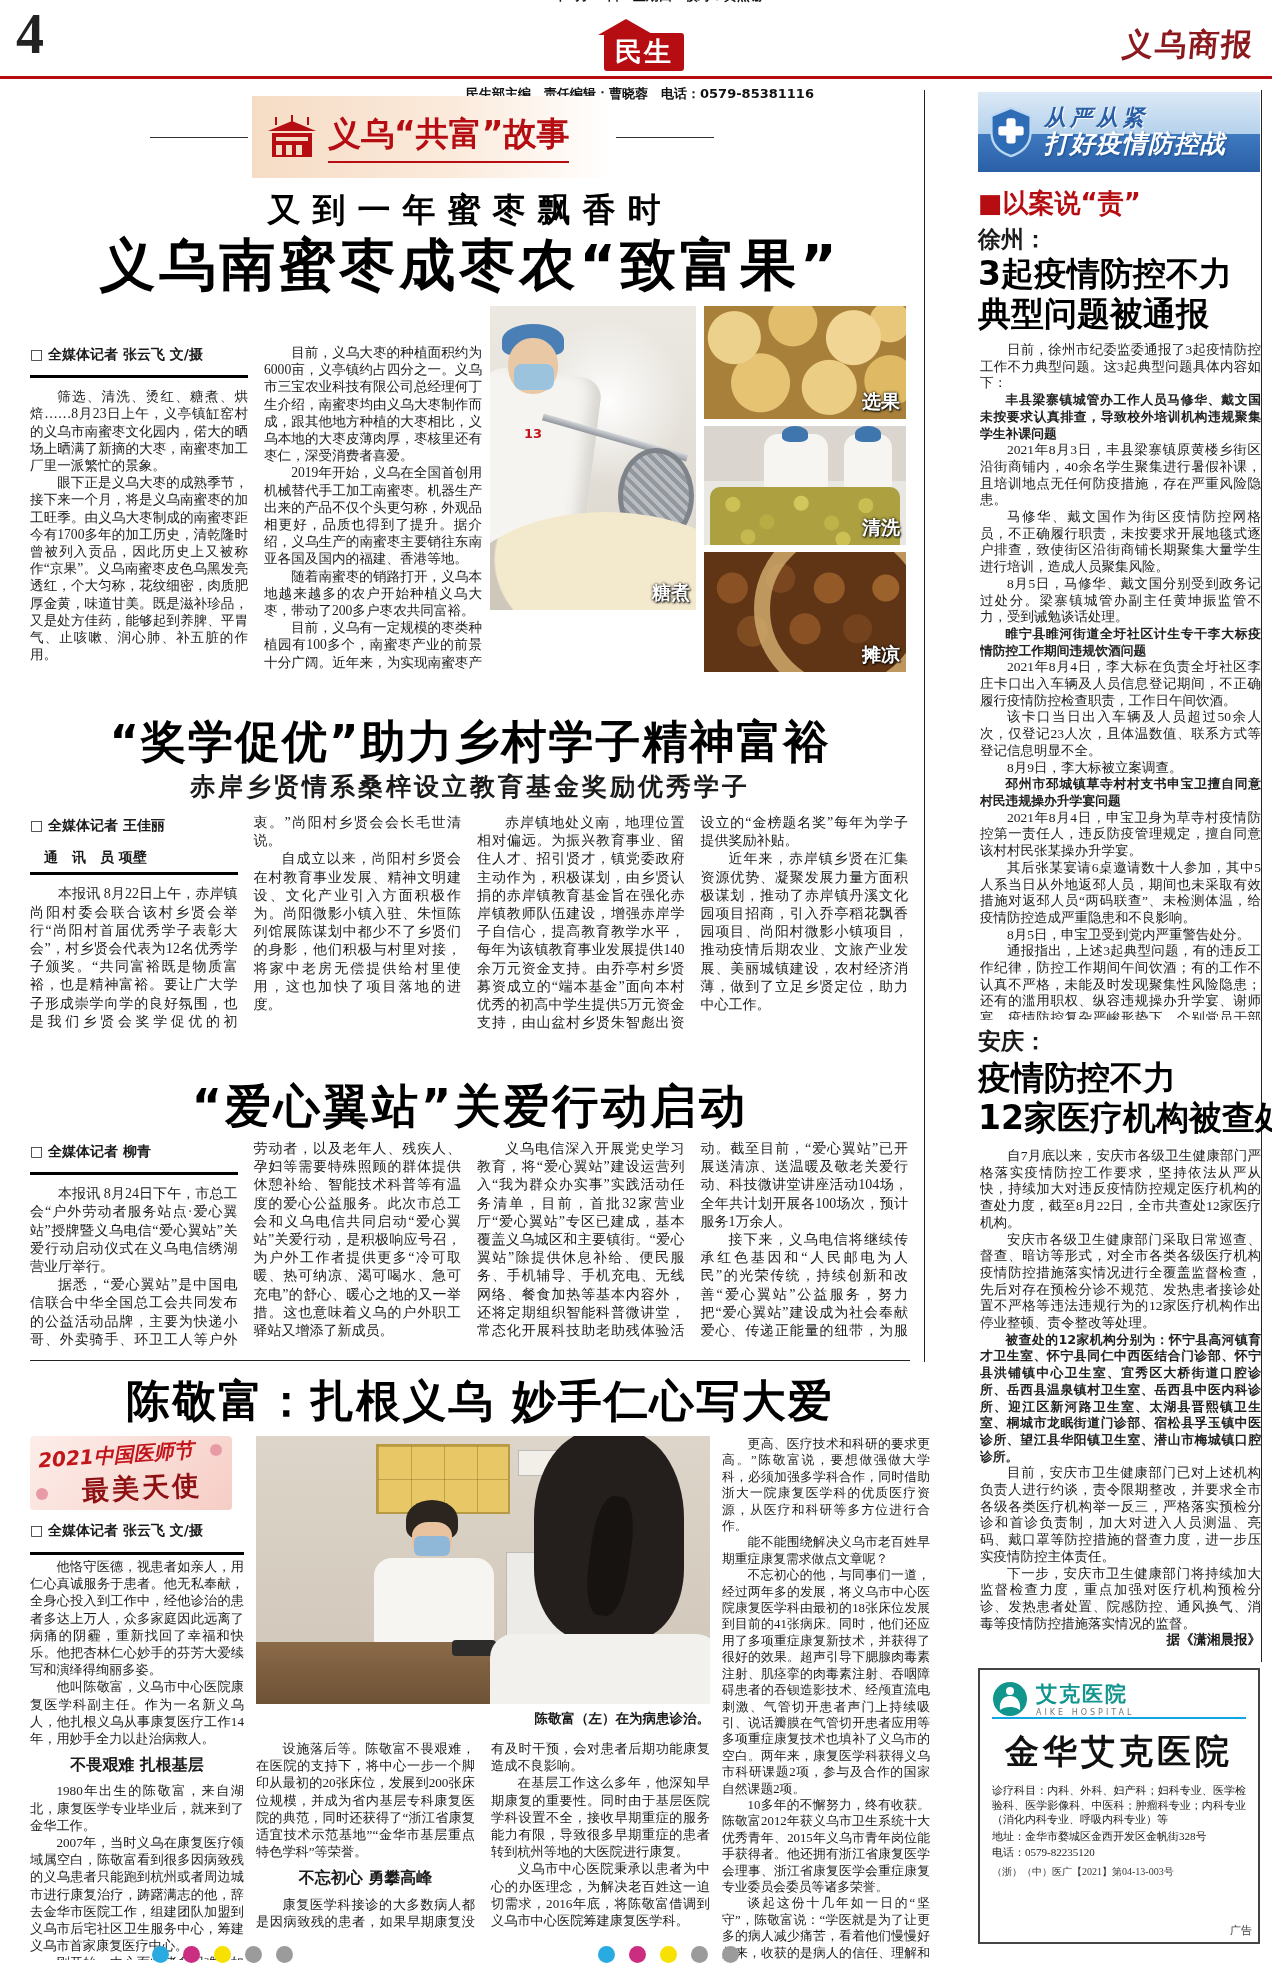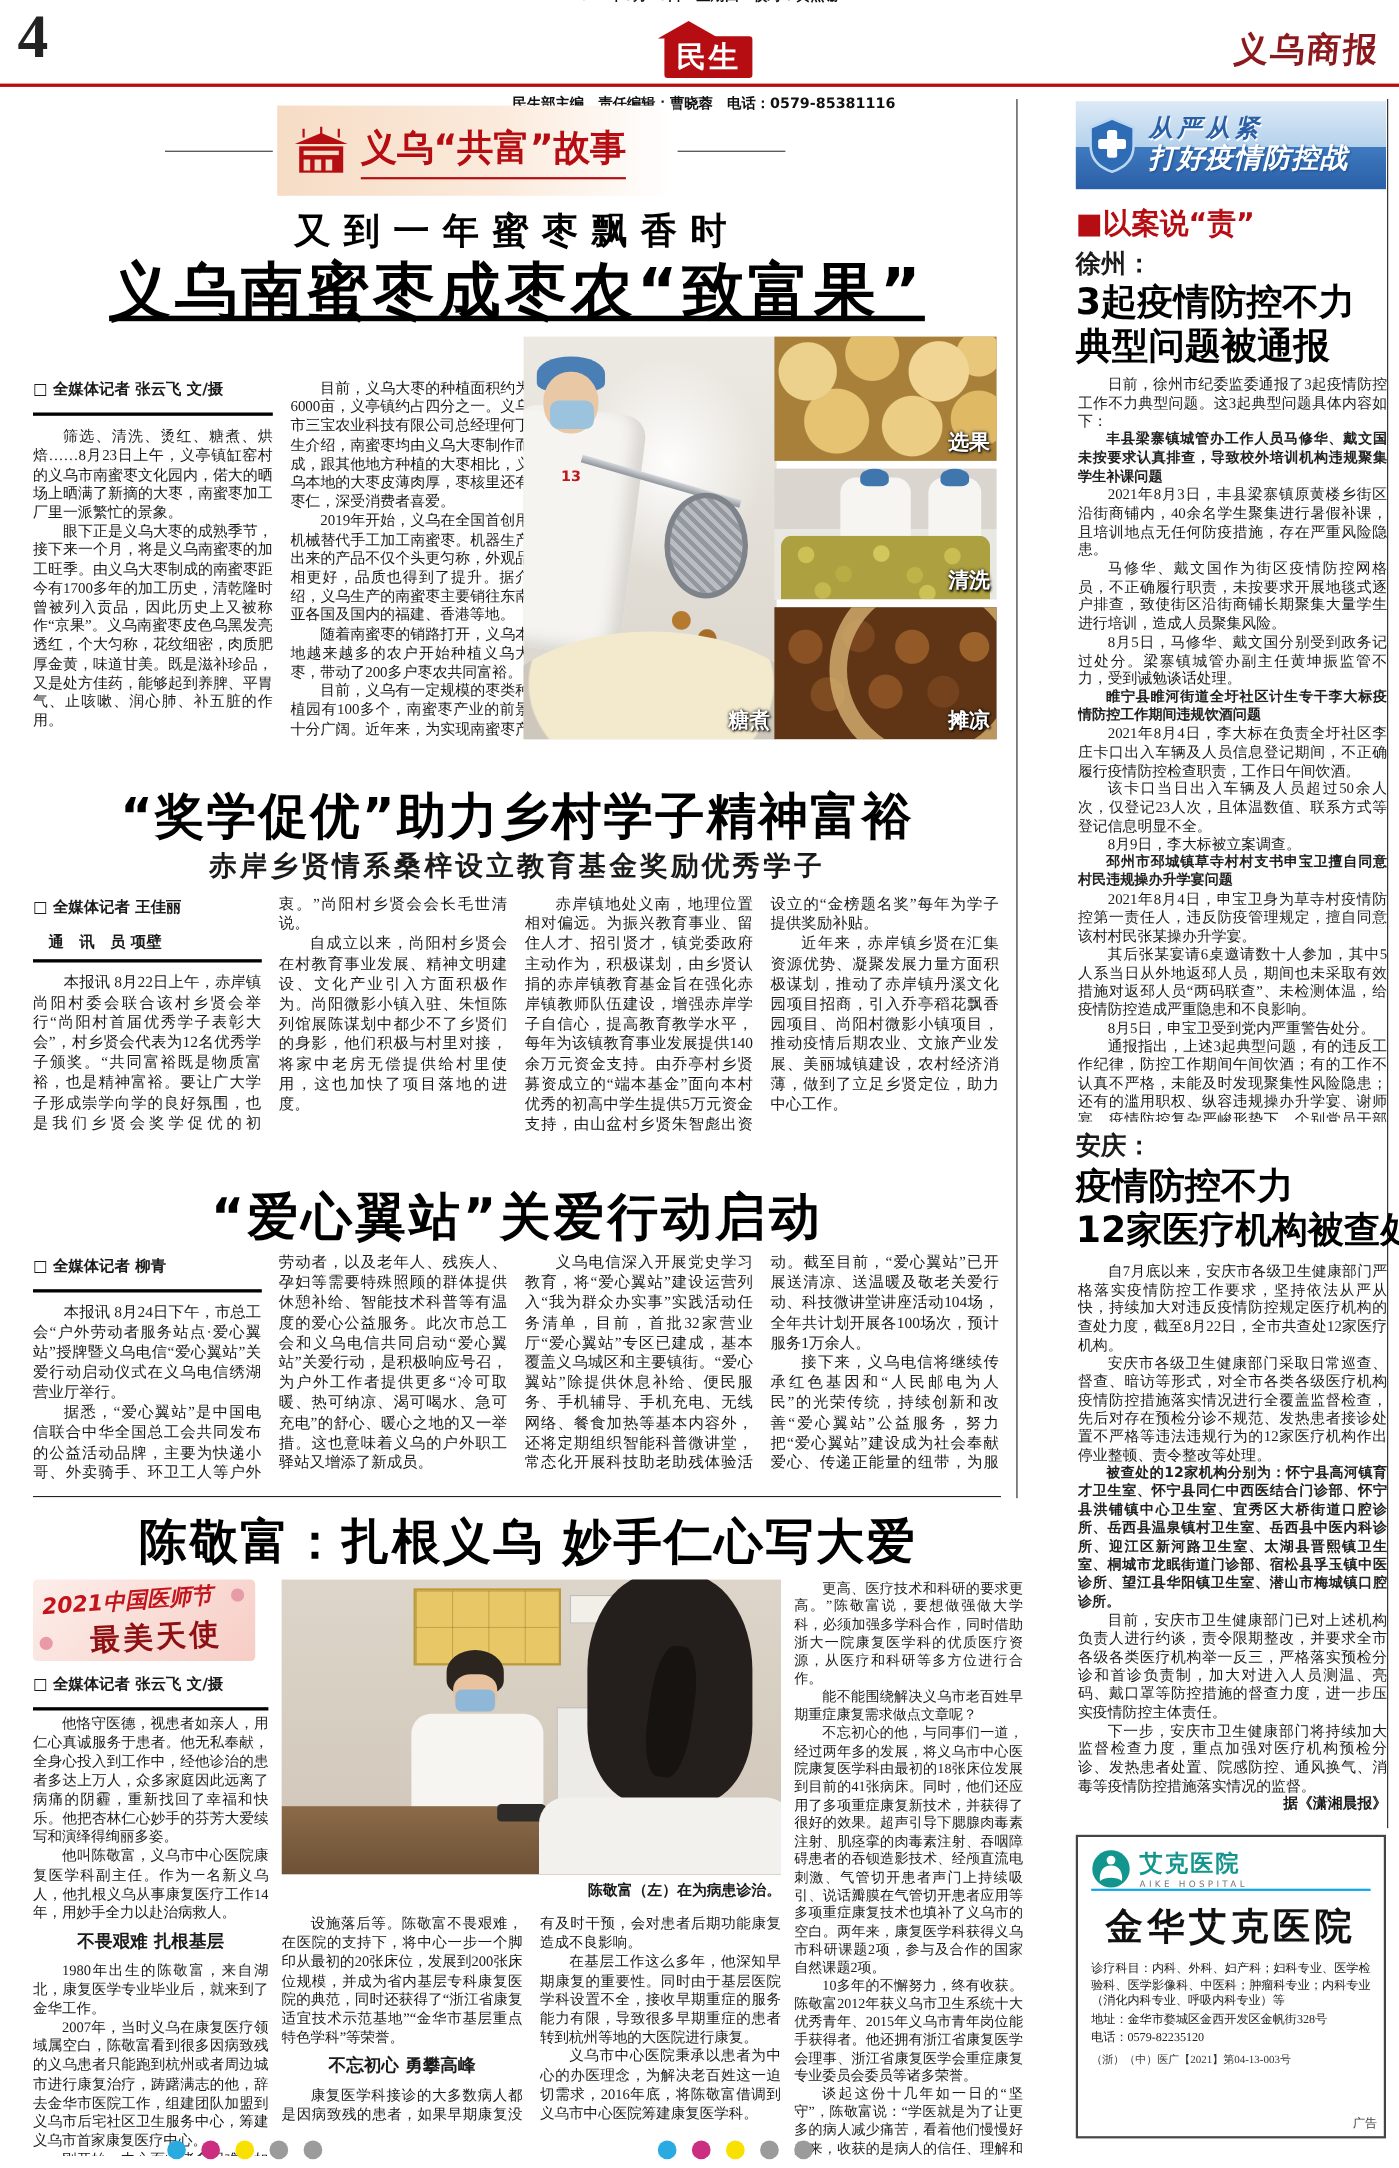--- a/index.html
+++ b/index.html
@@ -28,28 +28,28 @@
   .vrule-main{left:924px;top:90px;width:1px;height:1272px;background:#222;}
   .vrule-side{left:1261px;top:90px;width:1px;height:1572px;background:#222;}
   .hrule-s34{left:30px;top:1360px;width:880px;height:1px;background:#222;}
   
   .gbanner{left:252px;top:96px;width:360px;height:82px;background:linear-gradient(90deg,#f6dcc5,#fbeadb 55%,#fff);
            display:flex;align-items:center;gap:10px;padding:0 14px;box-sizing:border-box;}
   .gbtxt{color:#b50d12;font-family:"DejaVu Sans","Liberation Sans",sans-serif;font-weight:900;font-size:33px;white-space:nowrap;
          border-bottom:2px solid #b50d12;padding-bottom:4px;}
   .bline{height:1px;background:#333;top:137px;}
   .kicker{left:30px;top:188px;width:880px;font-size:33px;letter-spacing:12px;}
-  .head1{left:30px;top:228px;width:880px;font-size:56px;letter-spacing:4px;text-decoration:underline;}
+  .head1{left:30px;top:228px;width:880px;font-size:56px;letter-spacing:4px;}
   .s1text{left:30px;top:344px;width:452px;height:330px;column-count:2;column-gap:16px;
           font-size:13.6px;line-height:17.2px;overflow:hidden;}
   
   .photo{position:absolute;overflow:hidden;background:#d8d4cc;}
   .plabel{position:absolute;right:6px;bottom:4px;color:#fff;font-weight:700;font-size:19px;z-index:5;
           text-shadow:0 0 3px #000,1px 1px 2px #000;}
-  .ph-big{left:476px;top:306px;width:206px;height:366px;background:linear-gradient(180deg,#ece9e3,#d9d4cb);padding-left:24px;}
+  .ph-big{left:490px;top:306px;width:206px;height:304px;background:linear-gradient(180deg,#ece9e3,#d9d4cb);}
   .steam{position:absolute;left:20%;top:4%;width:75%;height:55%;background:radial-gradient(ellipse,rgba(255,255,255,.95),rgba(255,255,255,0) 70%);}
   .cbody{position:absolute;left:-18px;top:66px;width:118px;height:220px;background:#f5f4f1;border-radius:20px;transform:rotate(7deg);box-shadow:inset -10px -6px 14px #d8d5cf;}
   .chead{position:absolute;left:18px;top:32px;width:50px;height:56px;background:#e9c8a6;border-radius:48%;}
   .ccap{position:absolute;left:12px;top:18px;width:62px;height:32px;background:#4a7fb5;border-radius:50% 50% 25% 25%;}
   .cmask{position:absolute;left:24px;top:58px;width:40px;height:26px;background:#9cc3de;border-radius:8px;}
   .cbadge{position:absolute;left:34px;top:120px;color:#c2151b;font-weight:900;font-size:13px;font-family:"DejaVu Sans",sans-serif;text-indent:0;}
   .rod{position:absolute;left:50px;top:128px;width:150px;height:7px;background:linear-gradient(#d4d7db,#8f949b);transform:rotate(16deg);}
   .strainer{position:absolute;left:128px;top:142px;width:76px;height:96px;border-radius:50%;
             background:repeating-linear-gradient(45deg,#b9bdc2 0 4px,#93989e 4px 8px);border:5px solid #7e838a;box-sizing:border-box;}
   .fall{position:absolute;left:120px;top:236px;width:78px;height:110px;

